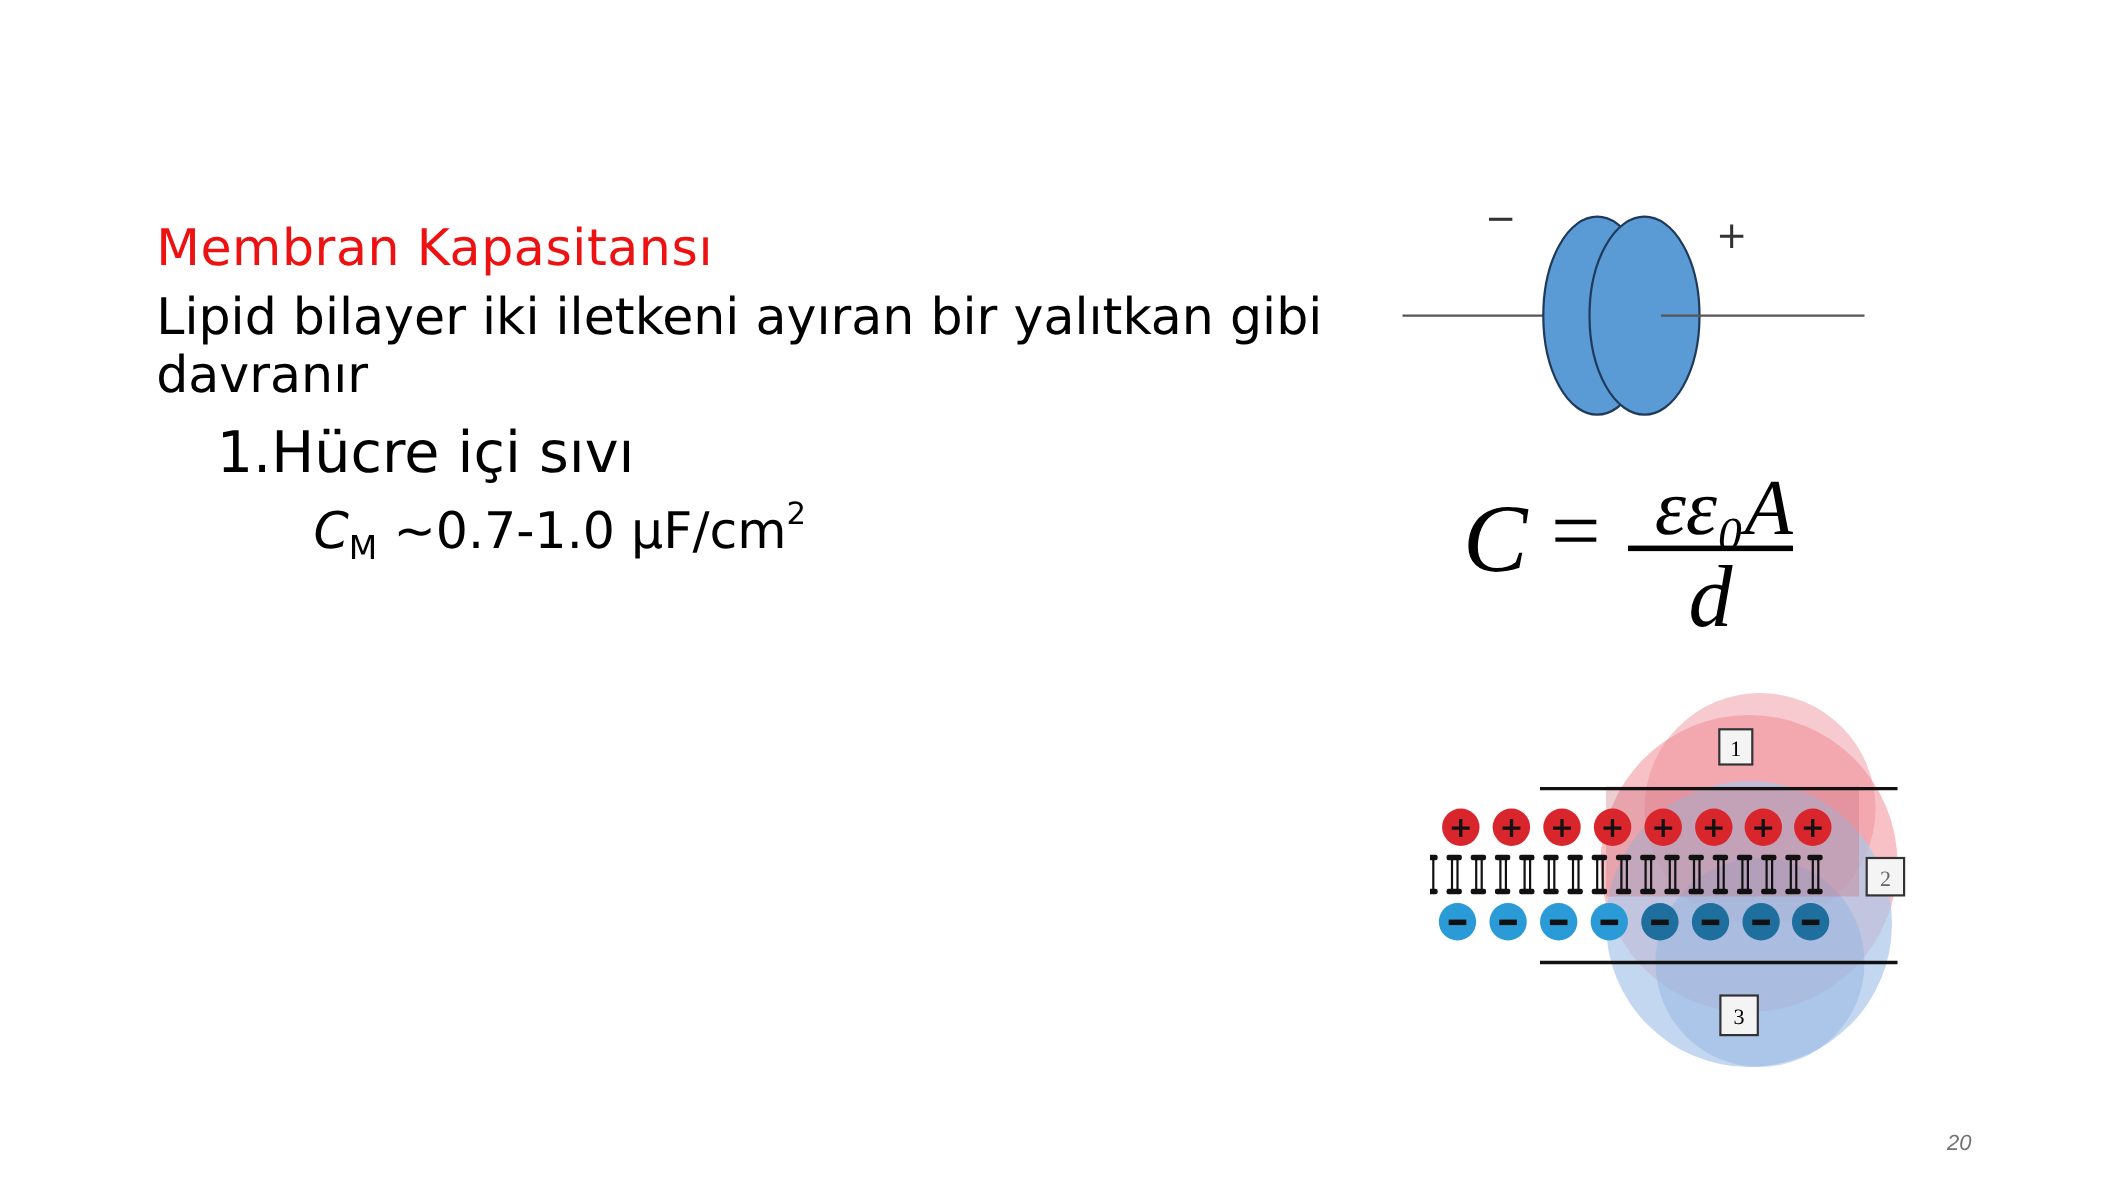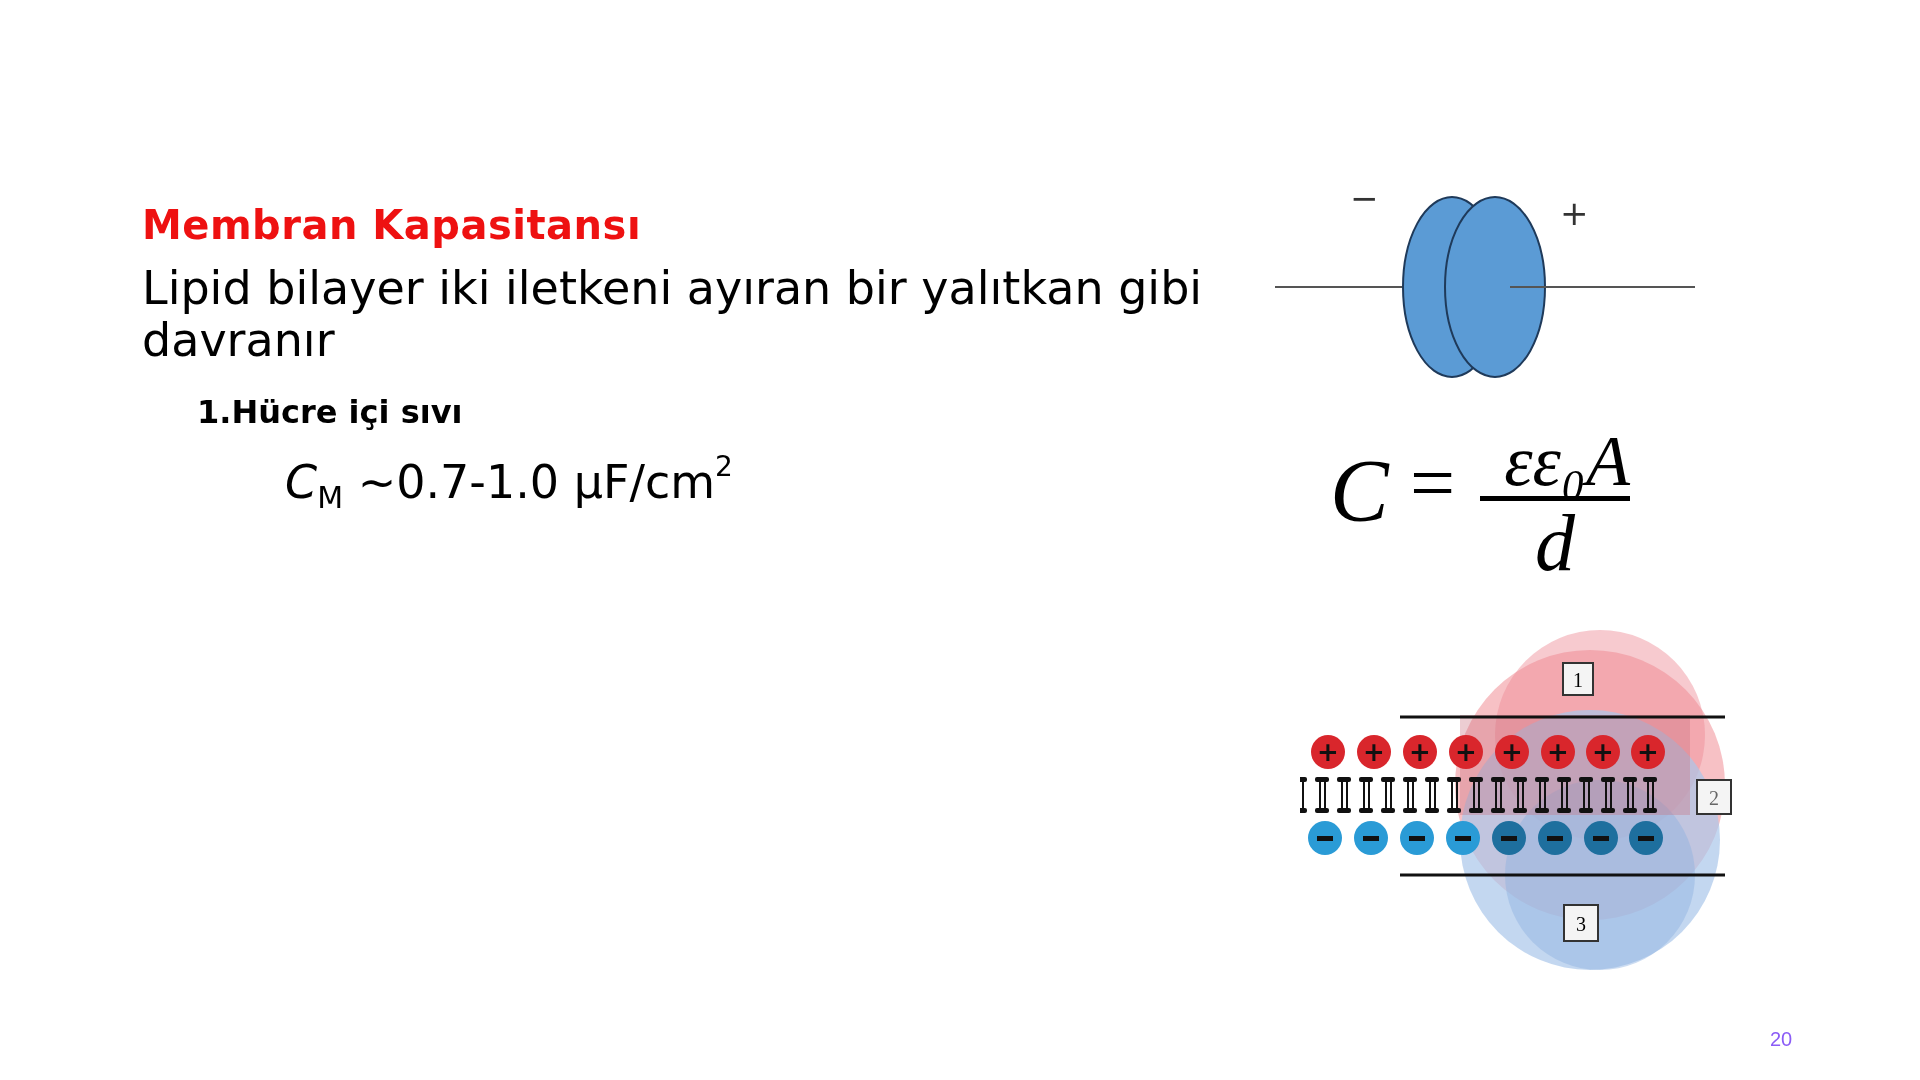--- a/index.html
+++ b/index.html
@@ -1,40 +1,40 @@
 <!DOCTYPE html>
 <html><head>
 <meta charset="utf-8">
 <style>
   html, body { margin:0; padding:0; }
   body { width:1920px; height:1080px; background:#ffffff; position:relative; overflow:hidden;
          font-family:"DejaVu Sans", sans-serif; color:#000; }
   .slide { position:absolute; left:0; top:0; width:1920px; height:1080px; }
   .text-block { position:absolute; left:142px; top:196px; width:1070px; }
-  .title { color:#ee1111; font-weight:bold; font-size:40px; line-height:58px; margin:0 0 8px 0; letter-spacing:0.5px; }
+  .title { color:#ee1111; font-weight:normal; font-size:46px; line-height:58px; margin:0 0 8px 0; letter-spacing:0.5px; }
   .para { font-size:46px; line-height:52px; margin:0; }
-  .sub { font-size:32px; line-height:52px; margin:0;font-weight:bold; }
+  .sub { font-size:52px; line-height:52px; margin:0; }
   .sub1 { margin:20px 0 0 55px; }
   .formula-line { font-size:46px; line-height:52px; margin:18px 0 0 143px; }
   sub.s { font-size:30px; vertical-align:-10px; }
   sup.s { font-size:28px; vertical-align:22px; line-height:0; }
   .it { font-style:italic; }
 
   .capacitor { position:absolute; left:1270px; top:175px; width:440px; height:215px; }
   .formula { position:absolute; left:1330px; top:420px; width:330px; height:155px;
              font-family:"Liberation Serif", serif; font-style:italic; }
   .f-c { position:absolute; left:0; top:20px; font-size:88px; }
   .f-eq { position:absolute; left:80px; top:18px; font-size:80px; font-style:normal; }
   .f-num { position:absolute; left:150px; top:0px; font-size:72px; width:150px; text-align:right; }
   .f-bar { position:absolute; left:150px; top:76px; width:150px; height:5px; background:#000; }
   .f-den { position:absolute; left:150px; top:78px; font-size:80px; width:150px; text-align:center; }
 
   .membrane { position:absolute; left:1300px; top:625px; width:460px; height:350px; }
-  .page-number { position:absolute; left:1770px; top:1028px; font-size:20px; color:#8b5cf6;
-                 font-family:"Liberation Sans", sans-serif; }
+  .page-number { position:absolute; left:1770px; top:1028px; font-size:20px; color:#737373;
+                 font-family:"Liberation Sans", sans-serif;font-style:italic; }
 </style>
 </head>
 <body>
 
 <div class="slide">
 
   <div class="text-block">
     <p class="title">Membran Kapasitansı</p>
     <p class="para">Lipid bilayer iki iletkeni ayıran bir yalıtkan gibi davranır</p>
     <p class="sub sub1">1.Hücre içi sıvı</p>

